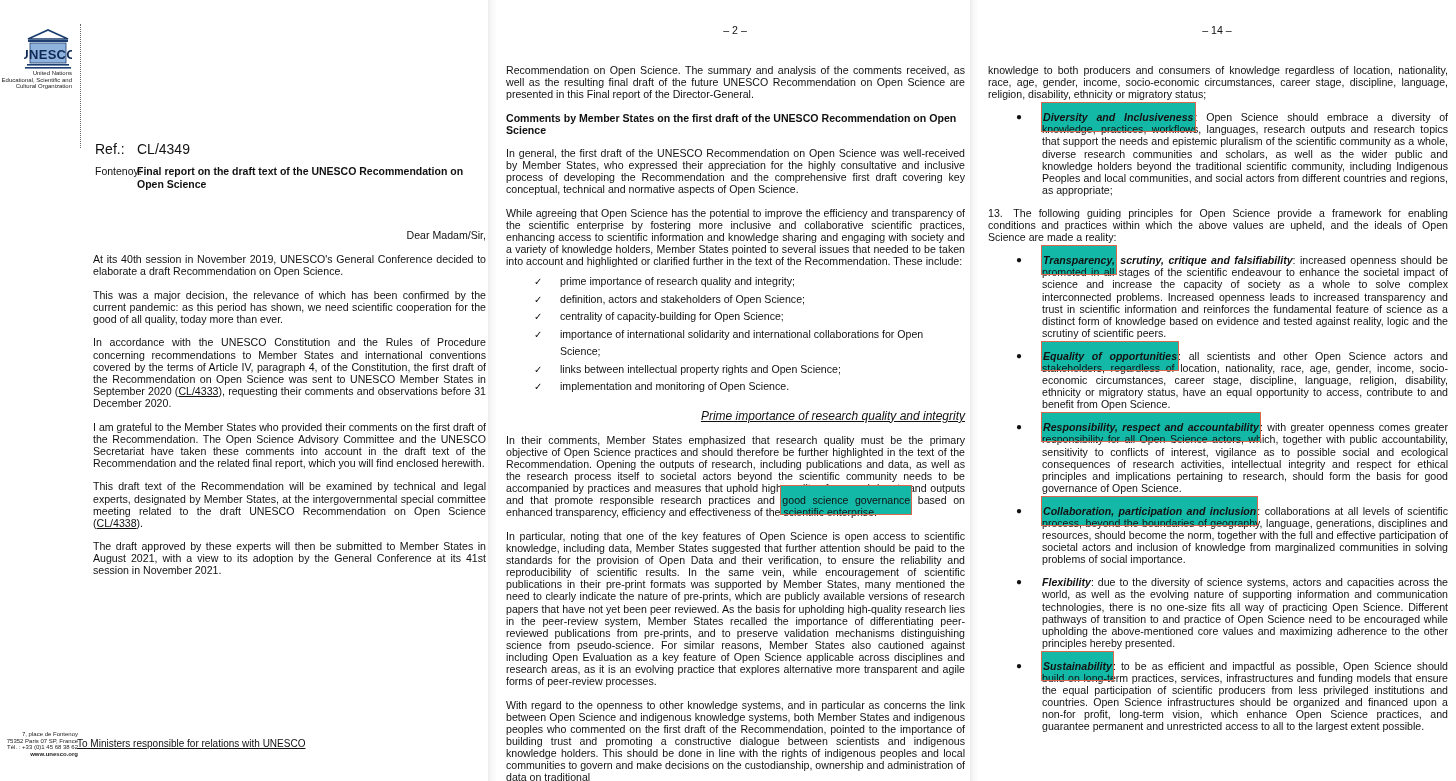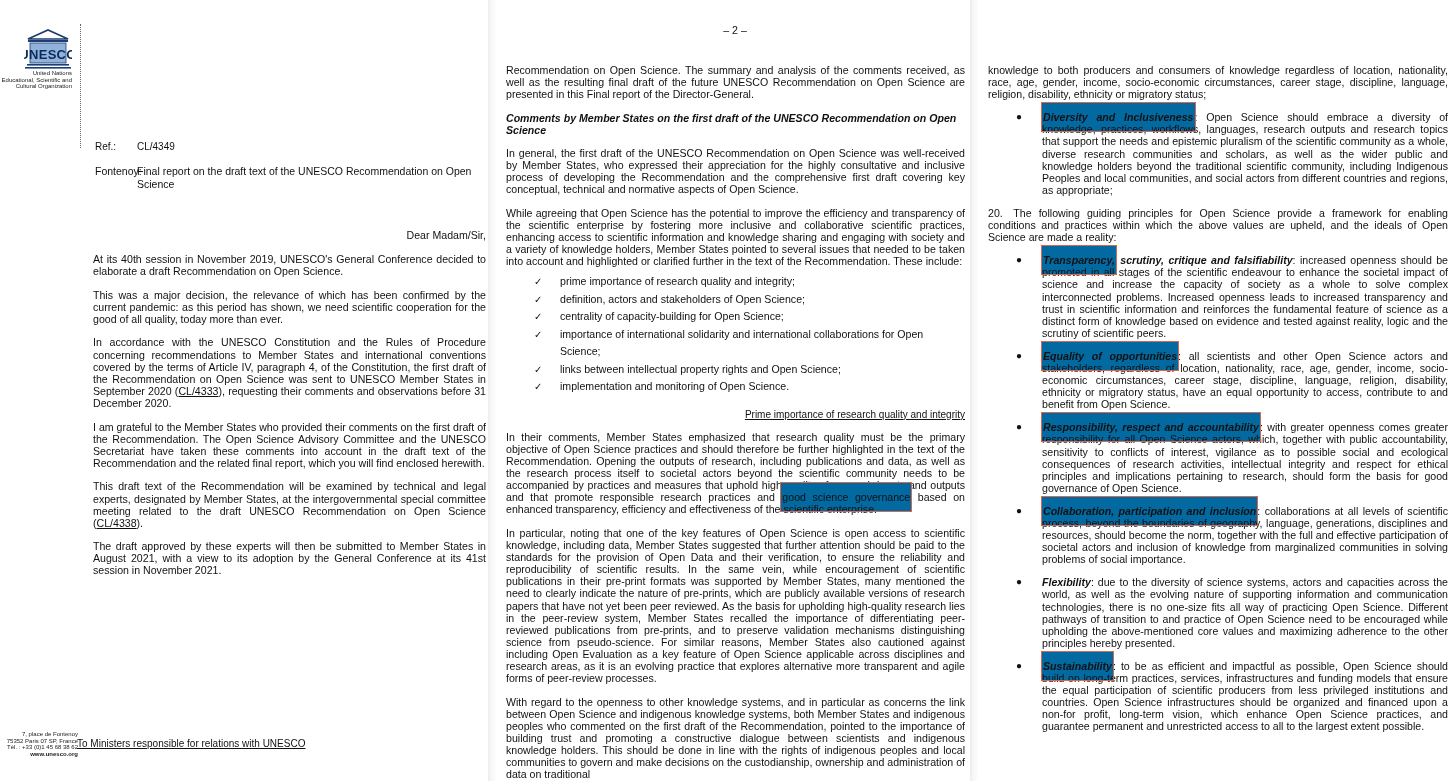--- a/index.html
+++ b/index.html
@@ -19,43 +19,43 @@
   .gap2 { left:970px; width:8px; }
 
   p { margin:0;text-align:right; }
   .jt { text-align:justify; font-size:10.6px; line-height:12.1px; }
 
   
   .logo { position:absolute; left:20px; top:28px; width:56px; }
   .logo svg { display:block; margin-left:4px; }
   .org { position:absolute; left:-10px; top:70px; width:82px; text-align:right; font-size:6px; line-height:6.6px; color:#222; }
   .dotline { position:absolute; left:80px; top:24px; height:124px; border-left:1.5px dotted #666; }
-  .ref-row { position:absolute; left:95px; top:141px; font-size:10px; display:flex; }
+  .ref-row { position:absolute; left:95px; top:141px; font-size:14px; display:flex; }
   .ref-row .lbl { width:42px; }
   .subj-row { position:absolute; left:95px; top:165px; font-size:10.5px; display:flex; line-height:12.5px; }
   .subj-row .lbl { width:42px; }
-  .subj-row .val { font-weight:normal; width:350px; }
+  .subj-row .val { font-weight:bold; width:350px; }
   .p1body { position:absolute; left:93px; top:229px; width:393px; }
   .p1body p { margin-bottom:11.5px; }
   .p1body .sal { margin-bottom:12px; font-size:10.6px; }
   .u { text-decoration:underline; }
   .addr { position:absolute; left:0; top:731px; width:78px; text-align:right; font-size:6px; line-height:6.5px; color:#222; }
   .addr b { font-weight:bold; }
   .tomin { position:absolute; left:77px; top:738px; font-size:10px;text-decoration:underline; }
 
   
   .pnum { position:absolute; top:24px; width:100%; text-align:center; font-size:10.6px; }
   .p2body { position:absolute; left:10px; top:64px; width:459px; }
   .p2body p { margin-bottom:11.5px; }
-  .p2body h4 { margin:0 0 11px 0; font-size:10.6px; line-height:12.1px; font-weight:bold;font-style:italic; }
+  .p2body h4 { margin:0 0 11px 0; font-size:10.6px; line-height:12.1px; font-weight:bold; }
   .checks { list-style:none; margin:0 0 13px 0; padding:0; }
   .checks li { display:flex; font-size:10.6px; line-height:17.5px; }
   .checks .ck { width:54px; padding-left:28px; box-sizing:border-box; font-size:10px; }
-  .ital-u { text-decoration:underline; font-size:10px; margin-bottom:11px !important; }
-  .hl { background:#0369a1; outline:1.4px solid #d9684e; outline-offset:0; padding:8px 1px; }
+  .ital-u { font-style:italic; text-decoration:underline; font-size:12px; margin-bottom:11px !important; }
+  .hl { background:#14b8a6; outline:1.4px solid #d9684e; outline-offset:0; padding:8px 1px; }
 
   
   .p3body { position:absolute; left:10px; top:64px; width:460px; }
   .bul { display:flex; margin-bottom:11px; }
   .bul .dot { width:54px; padding-left:28px; box-sizing:border-box; font-size:10px; line-height:12.1px; }
   .bul .txt { flex:1; }
   .cont { margin-bottom:11px; }
   .para15 { margin-bottom:11px; }
   .bi { font-weight:bold; font-style:italic; }
 </style>
@@ -146,29 +146,30 @@
     <p class="ital-u">Prime importance of research quality and integrity</p>
     <p class="jt"><span>In their comments, Member States emphasized that research quality must be the primary objective of Open Science practices and should therefore be further highlighted in the text of the Recommendation. Opening the outputs of research, including publications and data, as well as the research process itself to societal actors beyond the scientific community needs to be accompanied by practices and measures that uphold high quality of research inputs and outputs and that promote responsible research practices and </span><span class="hl">good science governance</span><span> based on enhanced transparency, efficiency and effectiveness of the scientific enterprise.</span></p>
     <p class="jt">In particular, noting that one of the key features of Open Science is open access to scientific knowledge, including data, Member States suggested that further attention should be paid to the standards for the provision of Open Data and their verification, to ensure the reliability and reproducibility of scientific results. In the same vein, while encouragement of scientific publications in their pre-print formats was supported by Member States, many mentioned the need to clearly indicate the nature of pre-prints, which are publicly available versions of research papers that have not yet been peer reviewed. As the basis for upholding high-quality research lies in the peer-review system, Member States recalled the importance of differentiating peer-reviewed publications from pre-prints, and to preserve validation mechanisms distinguishing science from pseudo-science. For similar reasons, Member States also cautioned against including Open Evaluation as a key feature of Open Science applicable across disciplines and research areas, as it is an evolving practice that explores alternative more transparent and agile forms of peer-review processes.</p>
     <p class="jt">With regard to the openness to other knowledge systems, and in particular as concerns the link between Open Science and indigenous knowledge systems, both Member States and indigenous peoples who commented on the first draft of the Recommendation, pointed to the importance of building trust and promoting a constructive dialogue between scientists and indigenous knowledge holders. This should be done in line with the rights of indigenous peoples and local communities to govern and make decisions on the custodianship, ownership and administration of data on traditional</p>
   </div>
 </div>
 
 <div class="gap gap2"></div>
 
 <div class="page page3">
+  <div class="pnum">– 14 –</div>
   <div class="p3body">
     <p class="jt cont">knowledge to both producers and consumers of knowledge regardless of location, nationality, race, age, gender, income, socio-economic circumstances, career stage, discipline, language, religion, disability, ethnicity or migratory status;</p>
 
     <div class="bul">
       <span class="dot">●</span>
       <p class="jt txt"><span class="bi hl">Diversity and Inclusiveness</span><span>: Open Science should embrace a diversity of knowledge, practices, workflows, languages, research outputs and research topics that support the needs and epistemic pluralism of the scientific community as a whole, diverse research communities and scholars, as well as the wider public and knowledge holders beyond the traditional scientific community, including Indigenous Peoples and local communities, and social actors from different countries and regions, as appropriate;</span></p>
     </div>
 
-    <p class="jt para15">20. The following guiding principles for Open Science provide a framework for enabling conditions and practices within which the above values are upheld, and the ideals of Open Science are made a reality:</p>
+    <p class="jt para15">13. The following guiding principles for Open Science provide a framework for enabling conditions and practices within which the above values are upheld, and the ideals of Open Science are made a reality:</p>
 
     <div class="bul">
       <span class="dot">●</span>
       <p class="jt txt"><span class="bi hl">Transparency,</span><span class="bi"> scrutiny, critique and falsifiability</span><span>: increased openness should be promoted in all stages of the scientific endeavour to enhance the societal impact of science and increase the capacity of society as a whole to solve complex interconnected problems. Increased openness leads to increased transparency and trust in scientific information and reinforces the fundamental feature of science as a distinct form of knowledge based on evidence and tested against reality, logic and the scrutiny of scientific peers.</span></p>
     </div>
     <div class="bul">
       <span class="dot">●</span>
       <p class="jt txt"><span class="bi hl">Equality of opportunities</span><span>: all scientists and other Open Science actors and stakeholders, regardless of location, nationality, race, age, gender, income, socio-economic circumstances, career stage, discipline, language, religion, disability, ethnicity or migratory status, have an equal opportunity to access, contribute to and benefit from Open Science.</span></p>
     </div>
     <div class="bul">

